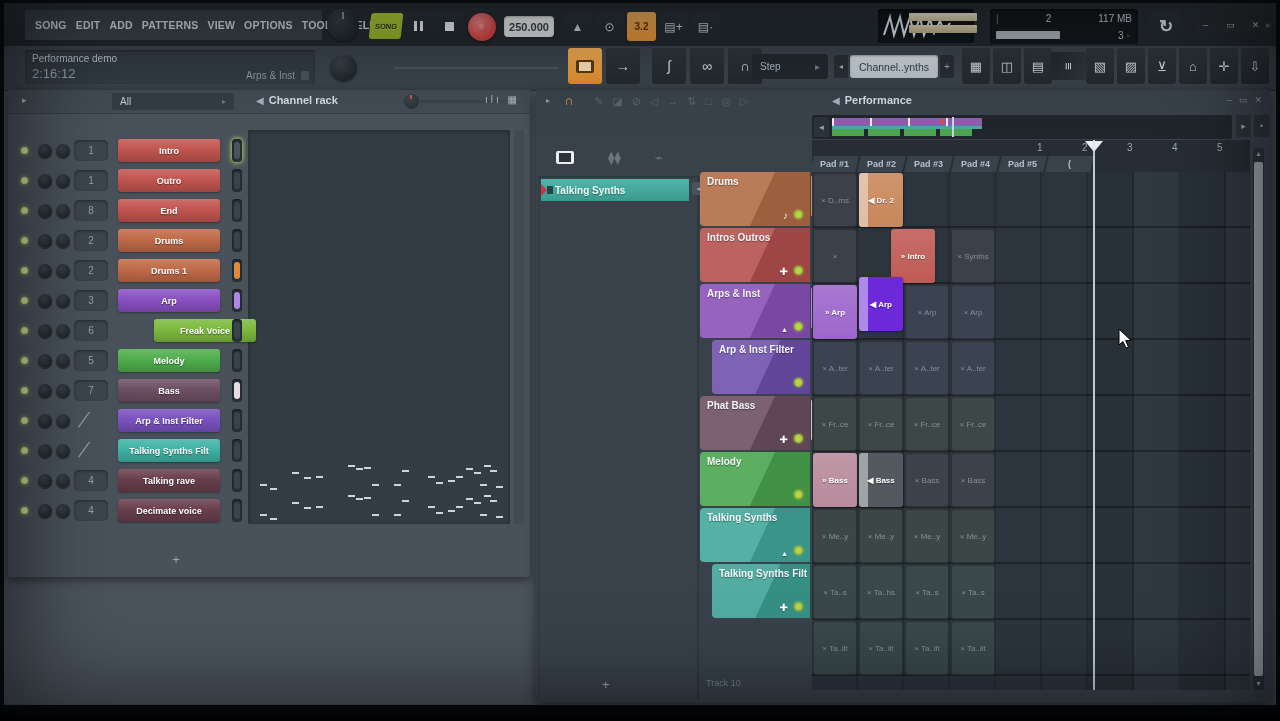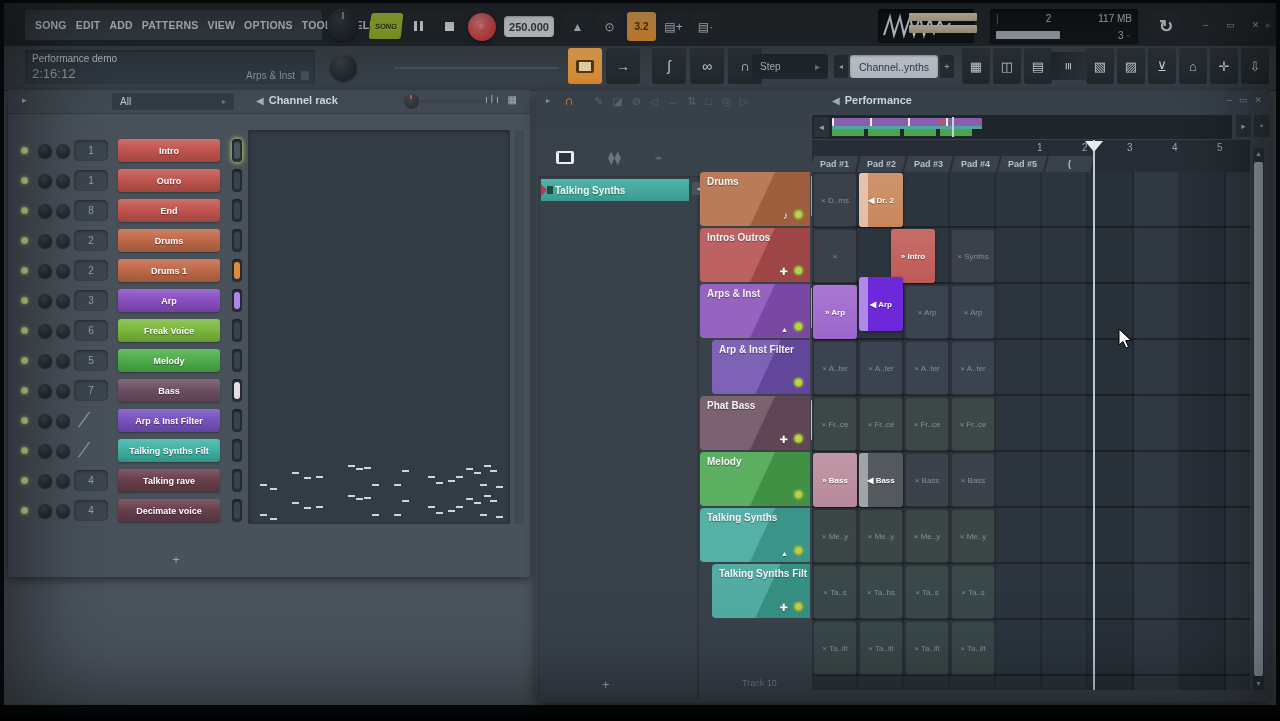--- a/index.html
+++ b/index.html
@@ -441,21 +441,21 @@
             <div class="ch-name" style="background-color: rgb(138, 80, 194);">Arp</div>
             <div class="mutepill purple">
               <i></i>
             </div>
           </div>
           <div class="ch-row" style="top: 202px;">
             <div class="led"></div>
             <div class="ch-knob" style="left: 30px;"></div>
             <div class="ch-knob" style="left: 48px;"></div>
             <div class="numbox">6</div>
-            <div class="ch-name" style="background-color: rgb(124, 186, 62);">Freak Voice</div>
+            <div class="ch-name" style="background-color: rgb(124, 186, 62); margin-left: 36px;">Freak Voice</div>
             <div class="mutepill ">
               <i></i>
             </div>
           </div>
           <div class="ch-row" style="top: 232px;">
             <div class="led"></div>
             <div class="ch-knob" style="left: 30px;"></div>
             <div class="ch-knob" style="left: 48px;"></div>
             <div class="numbox">5</div>
             <div class="ch-name" style="background-color: rgb(79, 174, 76);">Melody</div>
@@ -603,21 +603,21 @@
           <div class="trk-name">Talking Synths</div>
           <div class="trk-icon" style="font-size: 7px;">▲</div>
           <div class="trk-led"></div>
         </div>
         <div class="trk" style="height: 54px; margin-bottom: 2px; background: linear-gradient(115deg, rgb(82, 172, 161) 55%, rgb(55, 143, 132) 56%); margin-left: 12px; width: 98px;">
           <div class="trk-name">Talking Synths Filt</div>
           <div class="trk-icon">✚</div>
           <div class="trk-led"></div>
         </div>
       </div>
-    <div class="track10" id="track10" style="top: 588px; margin-left: 36px;">Track 10</div>
+    <div class="track10" id="track10" style="top: 588px;">Track 10</div>
 
     <div class="timeline">
       <div class="padtabs" id="padtabs">
           <div class="padtab">
             <span>Pad #1</span>
           </div>
           <div class="padtab">
             <span>Pad #2</span>
           </div>
           <div class="padtab">

